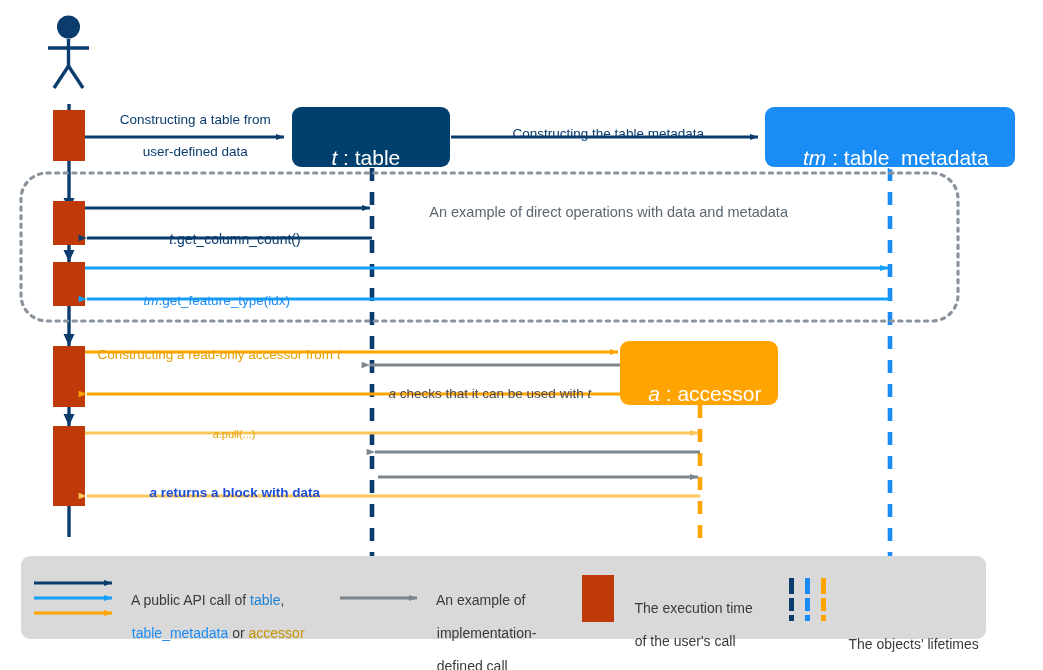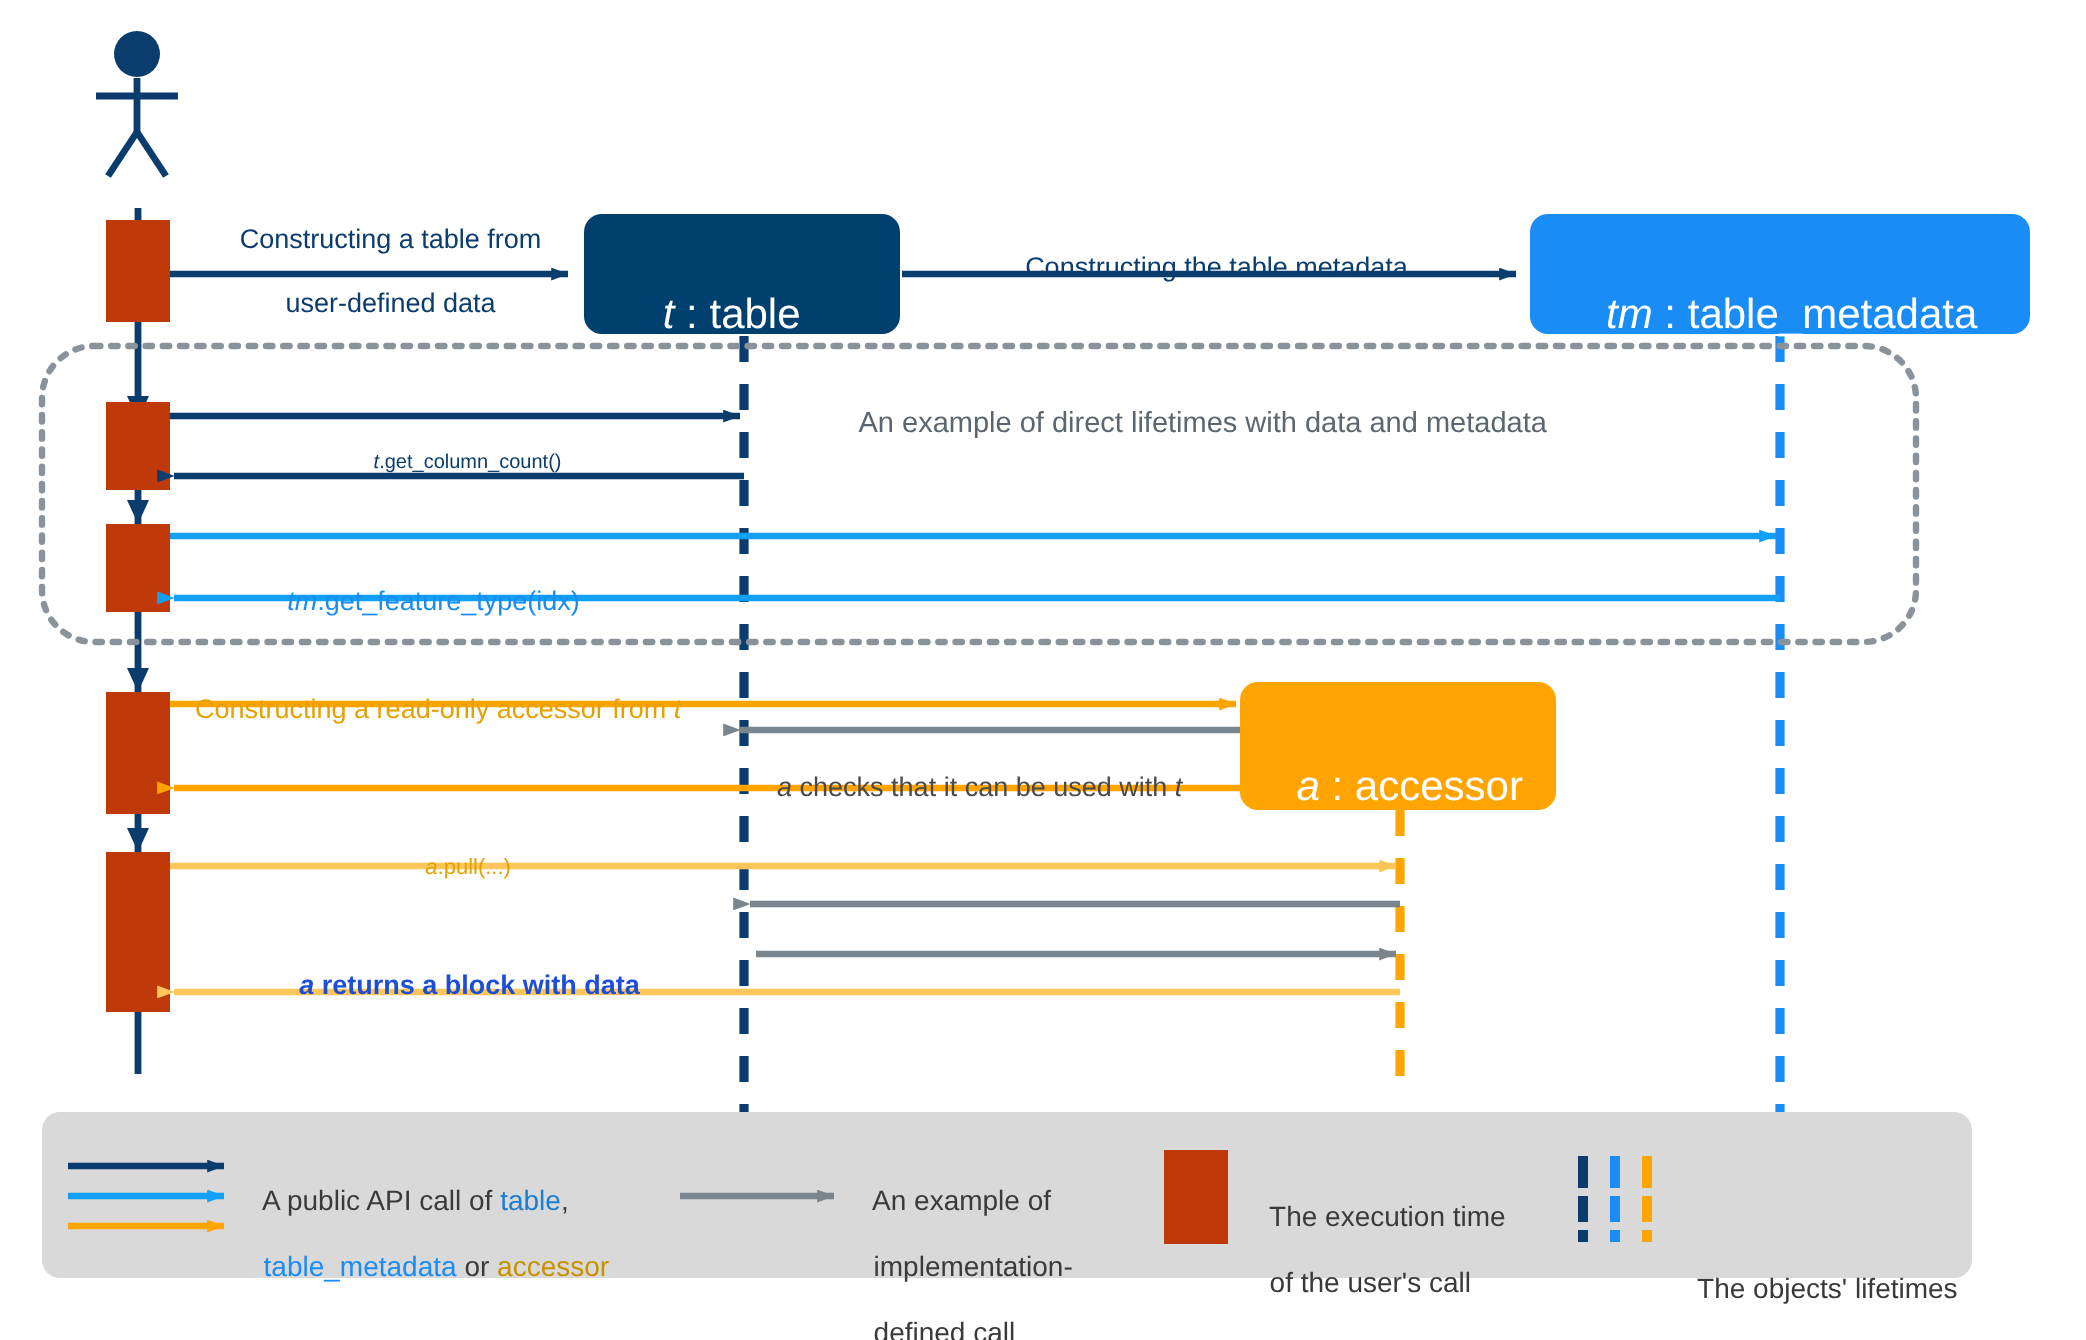--- a/index.html
+++ b/index.html
@@ -149,21 +149,21 @@
 
 <div class="lbl navytxt" style="left:99px;top:96px;width:185px;text-align:center;font-size:13.5px;">
   <span>Constructing a table from</span><br>
   <span>user-defined data</span>
 </div>
 
 <div class="lbl navytxt" style="left:451px;top:110px;width:307px;text-align:center;font-size:13.5px;">
   <span>Constructing the table metadata</span>
 </div>
 
-<div class="lbl navytxt" style="left:90px;top:214px;width:282px;text-align:center;font-size:10px;">
+<div class="lbl navytxt" style="left:90px;top:214px;width:282px;text-align:center;font-size:14px;">
   <span class="it">t</span><span>.get_column_count()</span>
 </div>
 
 <div class="lbl bluetxt" style="left:72px;top:277px;width:282px;text-align:center;font-size:13.5px;">
   <span class="it">tm</span><span>.get_feature_type(idx)</span>
 </div>
 
 <div class="lbl orangetxt" style="left:90px;top:331px;font-size:13.5px;color:#e5a100;text-align:right;">
   <span>Constructing a read-only accessor from </span><span class="it">t</span>
 </div>
@@ -174,21 +174,21 @@
 
 <div class="lbl orangetxt" style="left:90px;top:415px;width:282px;text-align:center;font-size:11px;color:#e5a100;">
   <span class="it">a</span><span>.pull(...)</span>
 </div>
 
 <div class="lbl orangetxt" style="left:90px;top:469px;width:282px;text-align:center;font-size:13.5px;color:#1d4ed8;font-weight:bold;">
   <span class="it">a</span><span> returns a block with data</span>
 </div>
 
 <div class="lbl graytxt" style="left:422px;top:187px;font-size:14.5px;color:#5b6670;">
-  <span>An example of direct lifetimes with data and metadata</span>
+  <span>An example of direct operations with data and metadata</span>
 </div>
 
 <div class="lbl" style="left:124px;top:575px;font-size:14px;">
   <span class="darktxt">A public API call of </span><span style="color:#1a7fd4;">table</span><span class="darktxt">,</span><br>
   <span style="color:#1a8cf5;">table_metadata</span><span class="darktxt"> or </span><span style="color:#c79200;">accessor</span>
 </div>
 
 <div class="lbl darktxt" style="left:429px;top:575px;font-size:14px;">
   <span>An example of</span><br>
   <span>implementation-</span><br>

